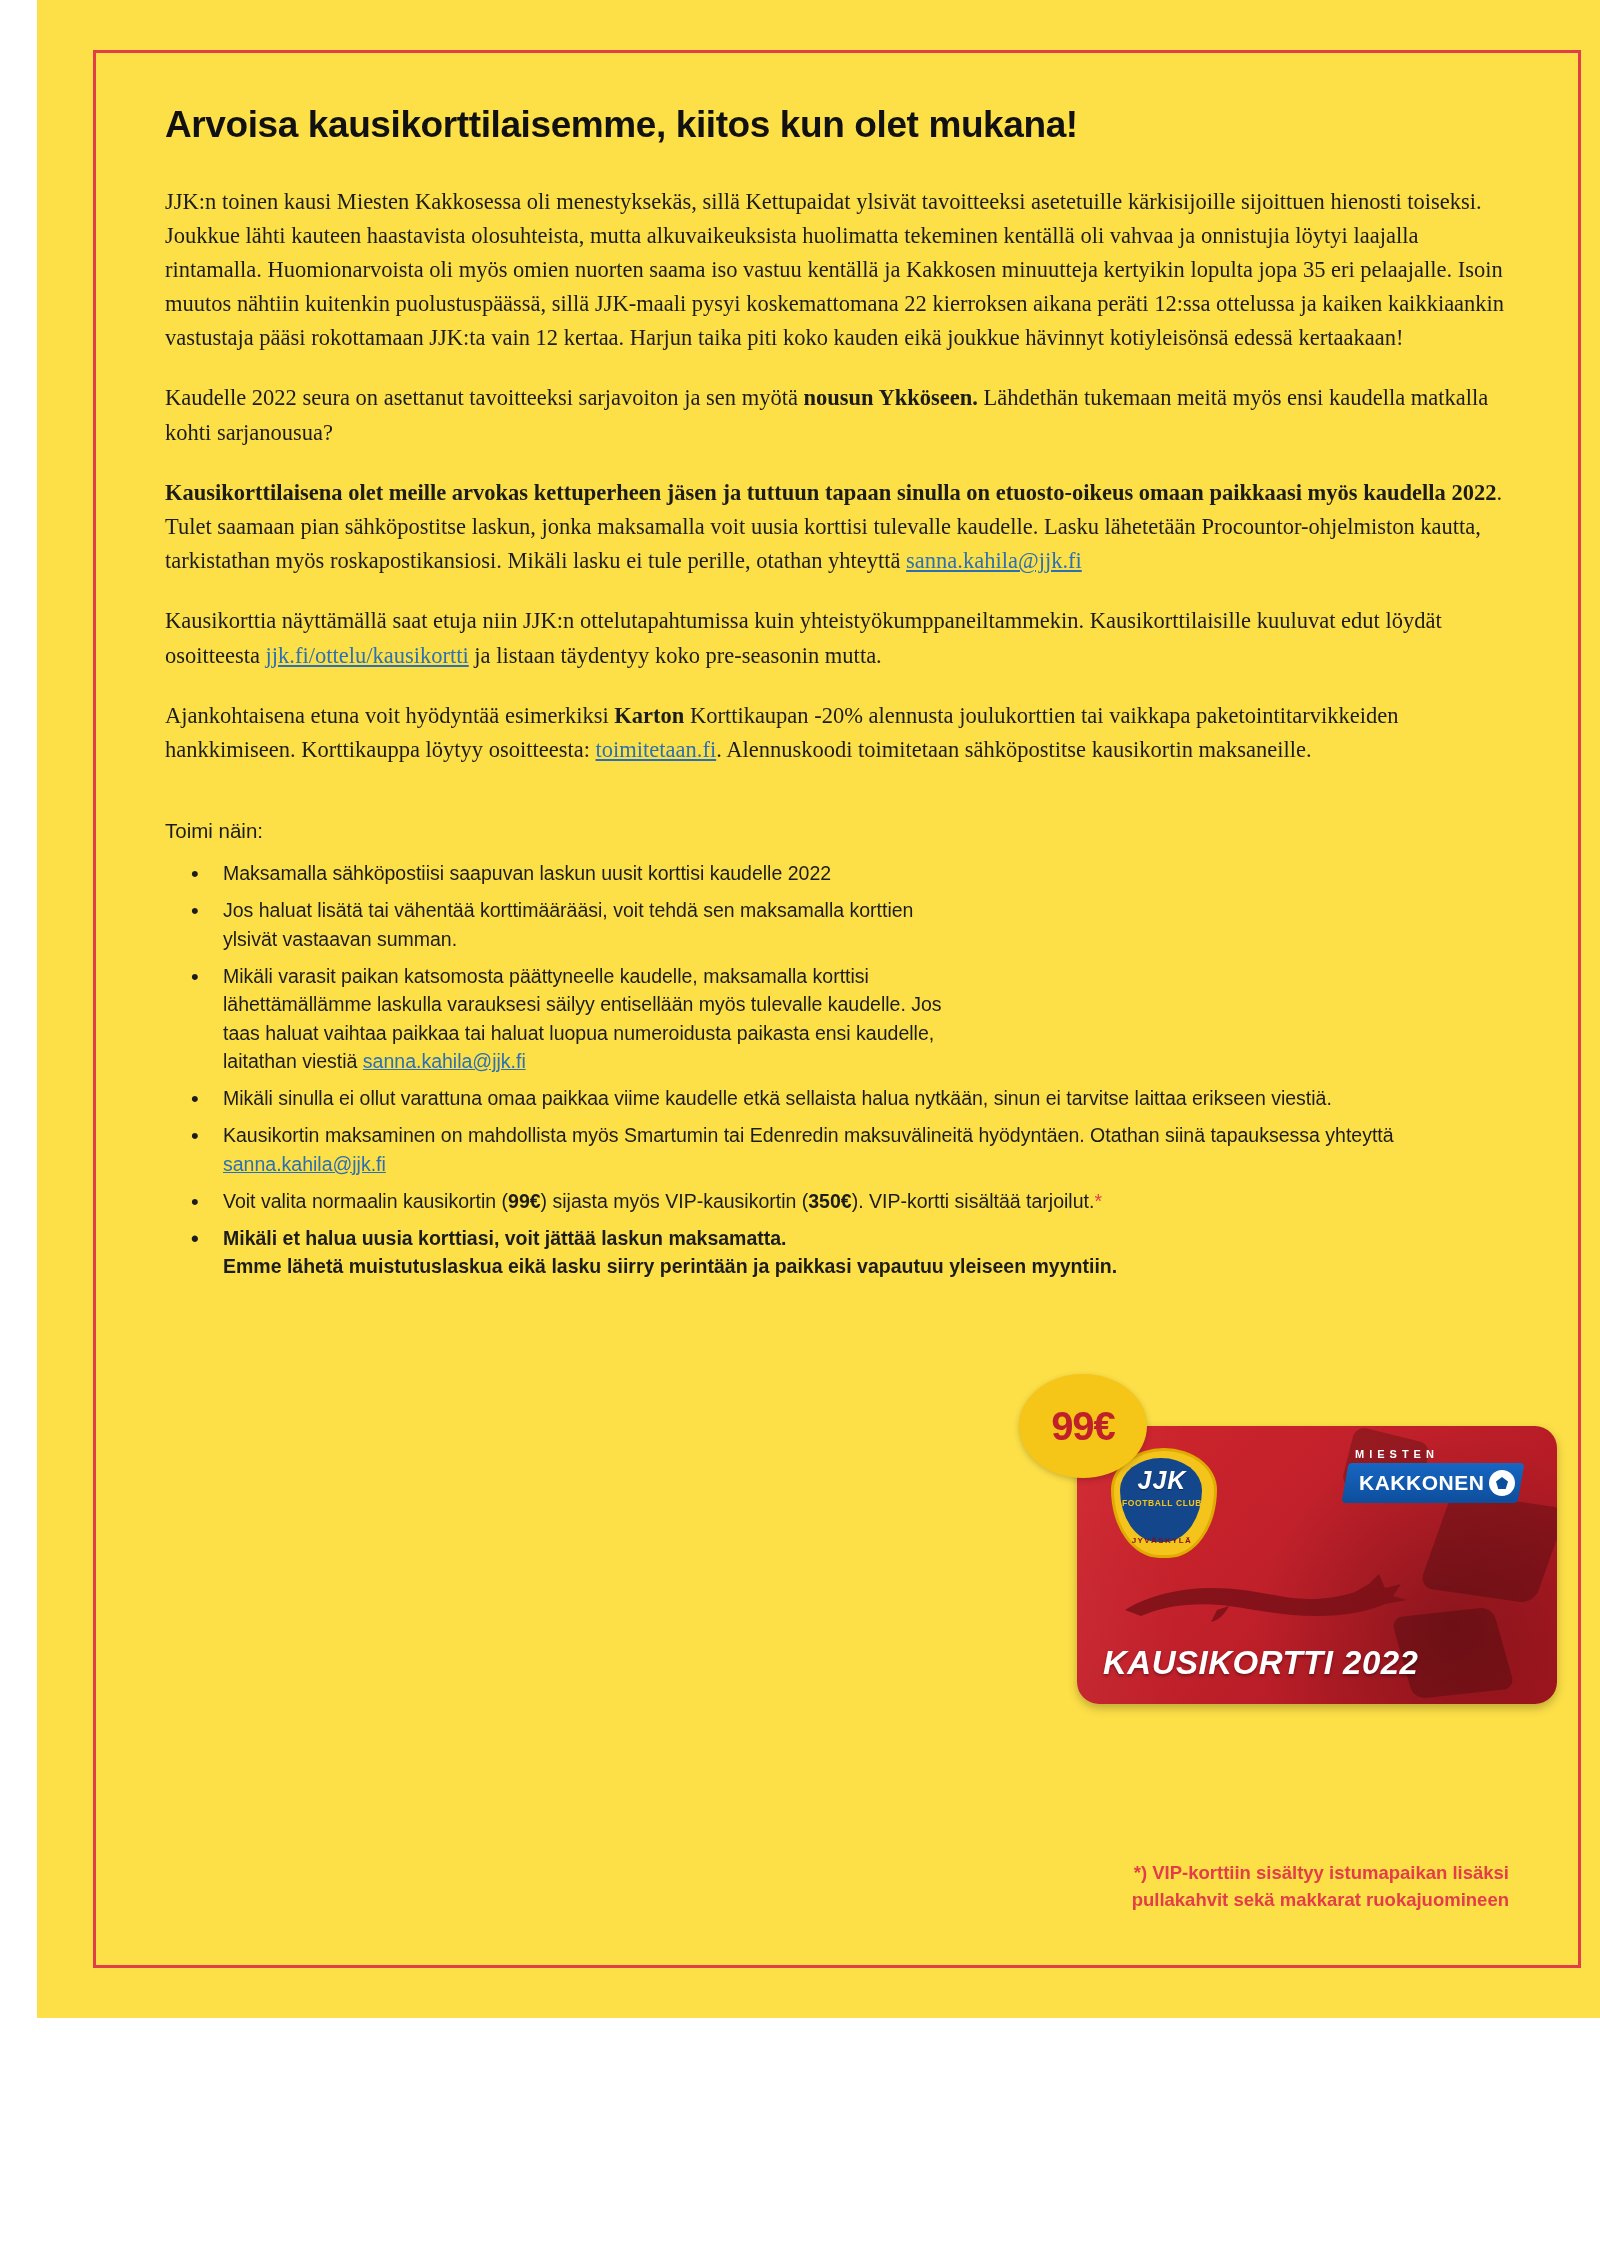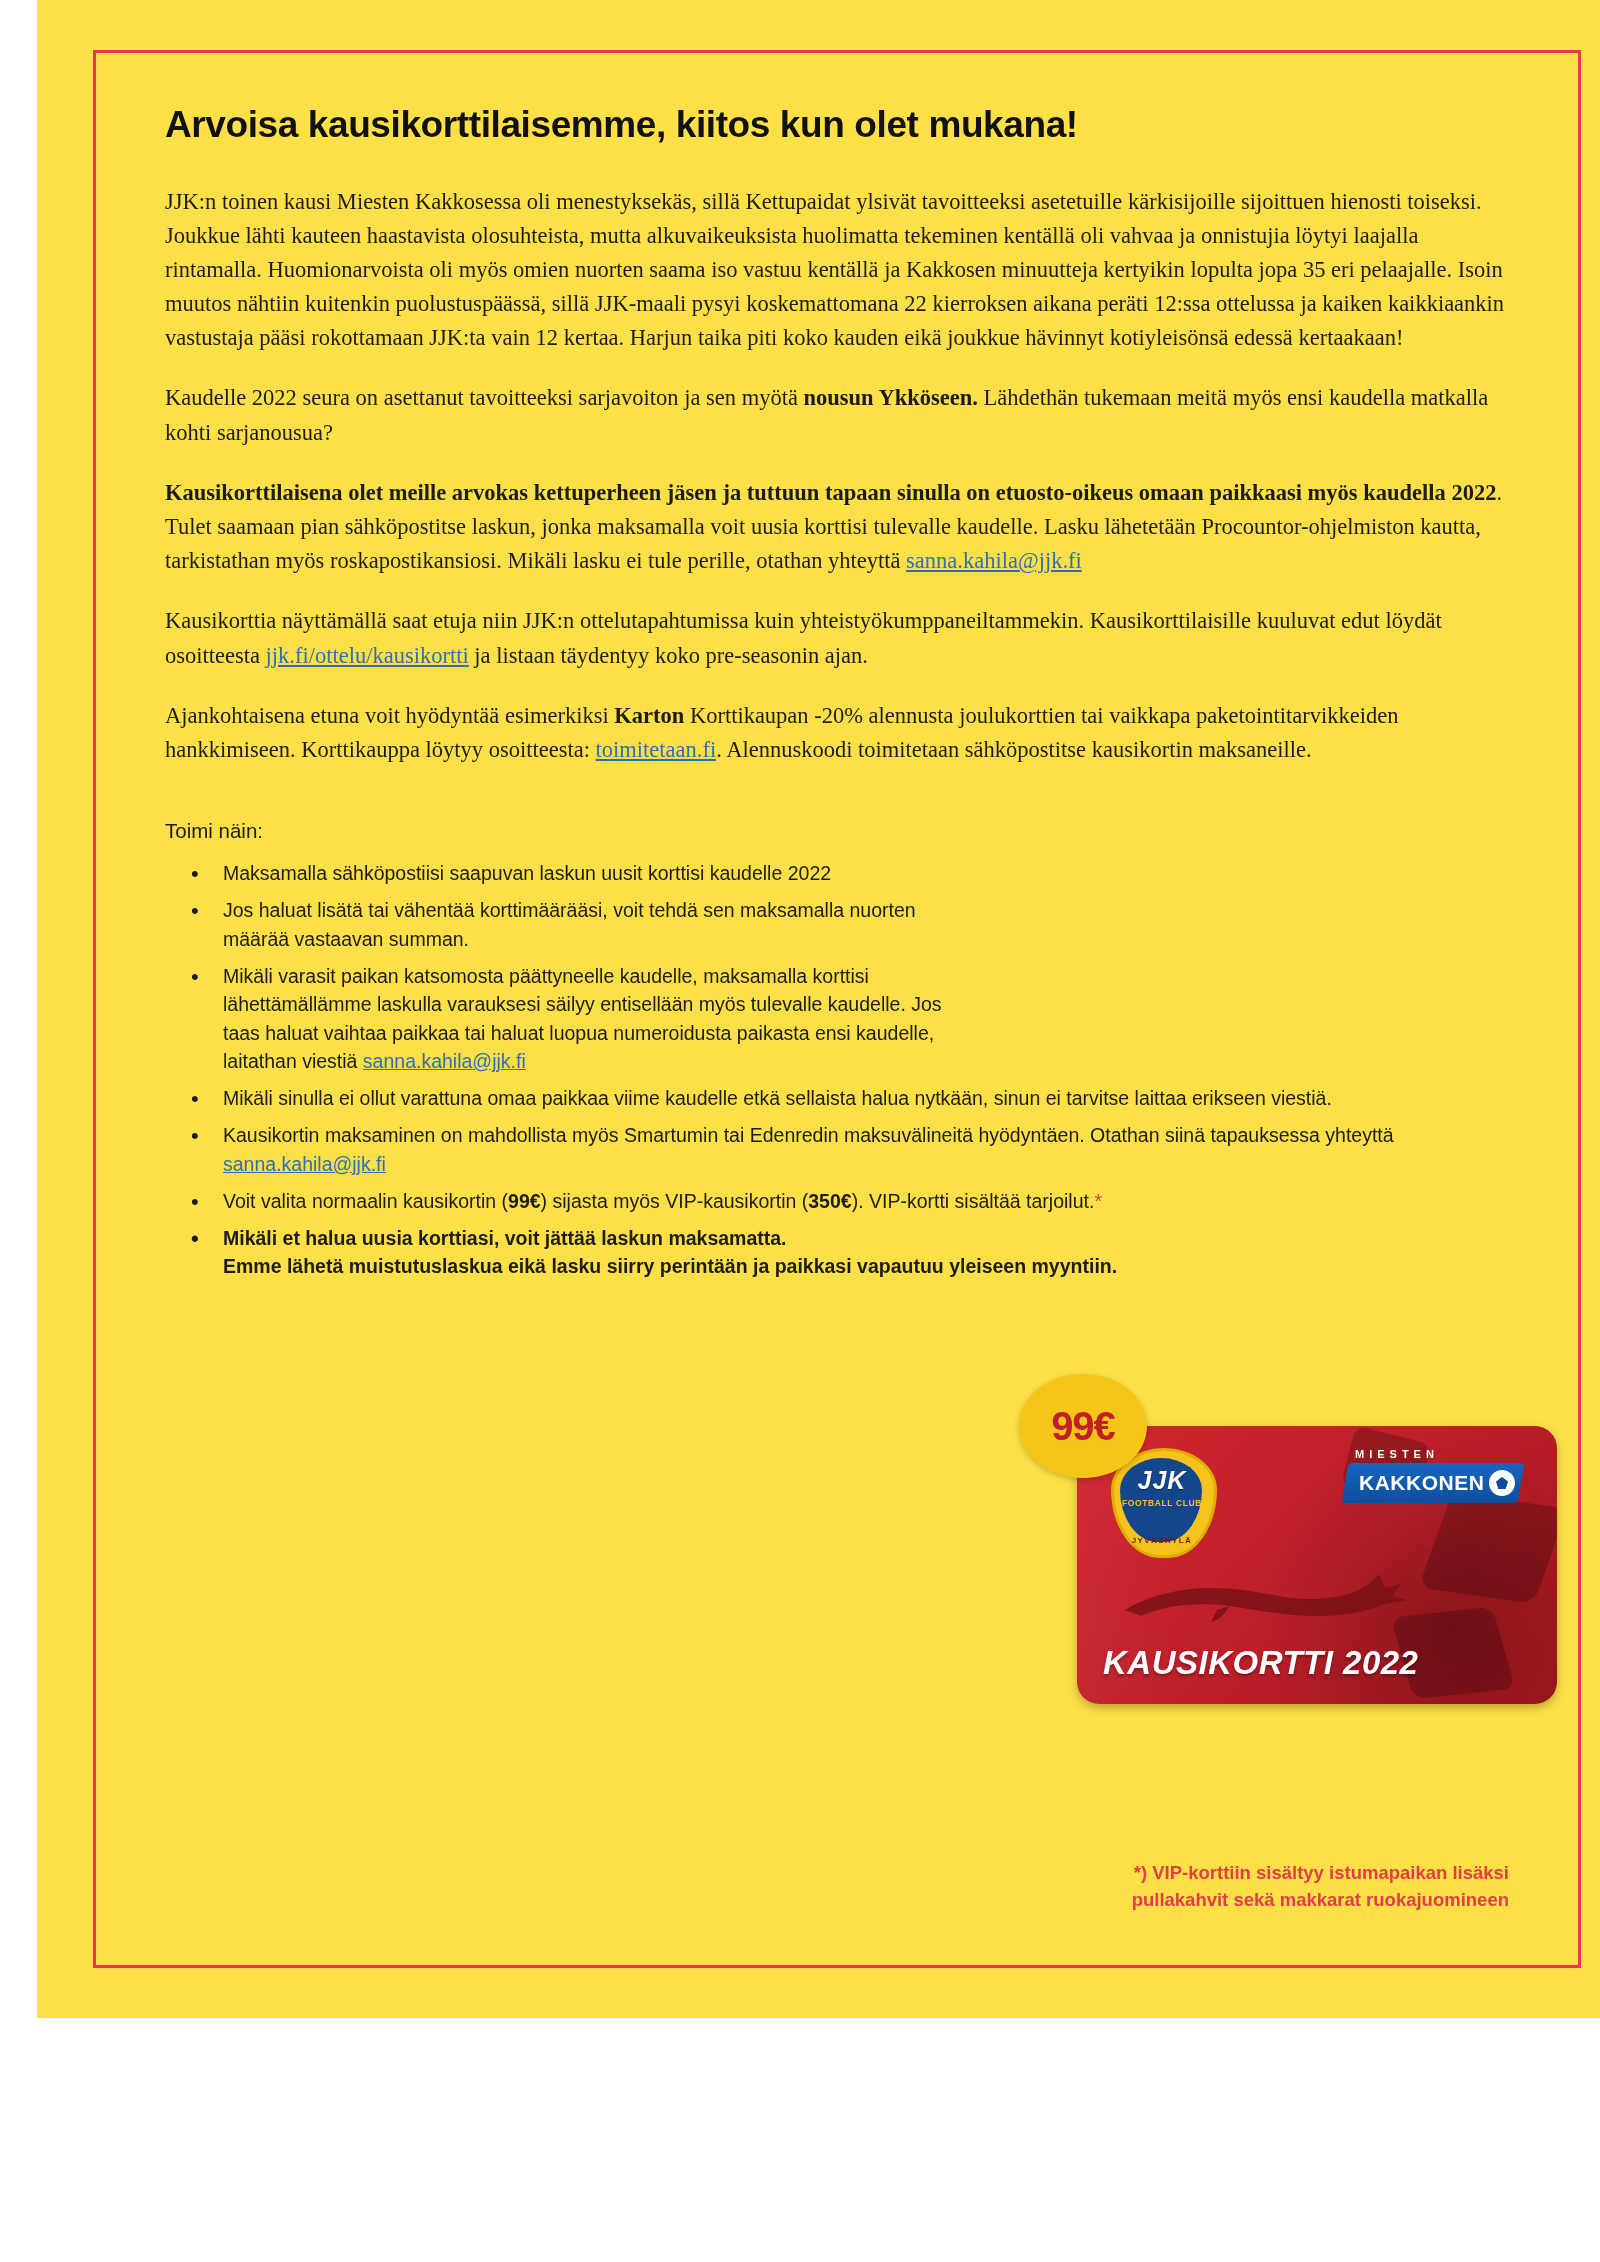--- a/index.html
+++ b/index.html
@@ -318,32 +318,32 @@
 
     <p class="para">
       <span>Kaudelle 2022 seura on asettanut tavoitteeksi sarjavoiton ja sen myötä </span><span class="b">nousun Ykköseen.</span><span> Lähdethän tukemaan meitä myös ensi kaudella matkalla kohti sarjanousua?</span>
     </p>
 
     <p class="para">
       <span class="b">Kausikorttilaisena olet meille arvokas kettuperheen jäsen ja tuttuun tapaan sinulla on etuosto-oikeus omaan paikkaasi myös kaudella 2022</span><span>. Tulet saamaan pian sähköpostitse laskun, jonka maksamalla voit uusia korttisi tulevalle kaudelle. Lasku lähetetään Procountor-ohjelmiston kautta, tarkistathan myös roskapostikansiosi. Mikäli lasku ei tule perille, otathan yhteyttä </span><a class="link" href="#">sanna.kahila@jjk.fi</a>
     </p>
 
     <p class="para">
-      <span>Kausikorttia näyttämällä saat etuja niin JJK:n ottelutapahtumissa kuin yhteistyökumppaneiltammekin. Kausikorttilaisille kuuluvat edut löydät osoitteesta </span><a class="link" href="#">jjk.fi/ottelu/kausikortti</a><span> ja listaan täydentyy koko pre-seasonin ajan.</span>
+      <span>Kausikorttia näyttämällä saat etuja niin JJK:n ottelutapahtumissa kuin yhteistyökumppaneiltammekin. Kausikorttilaisille kuuluvat edut löydät osoitteesta </span><a class="link" href="#">jjk.fi/ottelu/kausikortti</a><span> ja listaan täydentyy koko pre-seasonin mutta.</span>
     </p>
 
     <p class="para">
       <span>Ajankohtaisena etuna voit hyödyntää esimerkiksi </span><span class="b">Karton</span><span> Korttikaupan -20% alennusta joulukorttien tai vaikkapa paketointitarvikkeiden hankkimiseen. Korttikauppa löytyy osoitteesta: </span><a class="link" href="#">toimitetaan.fi</a><span>. Alennuskoodi toimitetaan sähköpostitse kausikortin maksaneille.</span>
     </p>
 
     <div class="toimi">Toimi näin:</div>
 
     <ul class="steps">
       <li class="narrow">Maksamalla sähköpostiisi saapuvan laskun uusit korttisi kaudelle 2022</li>
-      <li class="narrow">Jos haluat lisätä tai vähentää korttimäärääsi, voit tehdä sen maksamalla nuorten määrää vastaavan summan.</li>
+      <li class="narrow">Jos haluat lisätä tai vähentää korttimäärääsi, voit tehdä sen maksamalla korttien ylsivät vastaavan summan.</li>
       <li class="narrow">
         <span>Mikäli varasit paikan katsomosta päättyneelle kaudelle, maksamalla korttisi lähettämällämme laskulla varauksesi säilyy entisellään myös tulevalle kaudelle. Jos taas haluat vaihtaa paikkaa tai haluat luopua numeroidusta paikasta ensi kaudelle, laitathan viestiä </span><a class="link" href="#">sanna.kahila@jjk.fi</a>
       </li>
       <li class="wide">Mikäli sinulla ei ollut varattuna omaa paikkaa viime kaudelle etkä sellaista halua nytkään, sinun ei tarvitse laittaa erikseen viestiä.</li>
       <li class="wide">
         <span>Kausikortin maksaminen on mahdollista myös Smartumin tai Edenredin maksuvälineitä hyödyntäen. Otathan siinä tapauksessa yhteyttä </span><a class="link" href="#">sanna.kahila@jjk.fi</a>
       </li>
       <li class="wide">
         <span>Voit valita normaalin kausikortin (</span><span class="b">99€</span><span>) sijasta myös VIP-kausikortin (</span><span class="b">350€</span><span>). VIP-kortti sisältää tarjoilut.</span><span class="star">*</span>
       </li>

